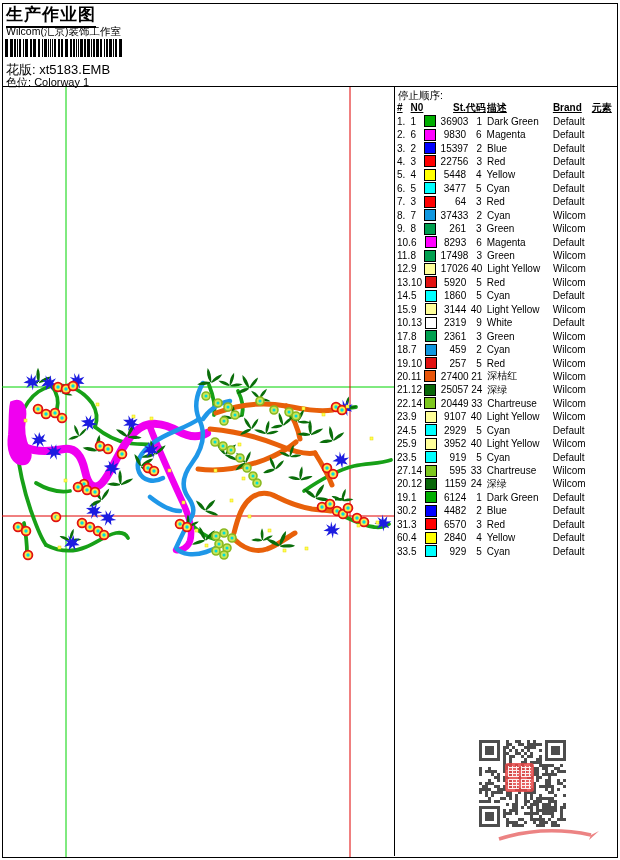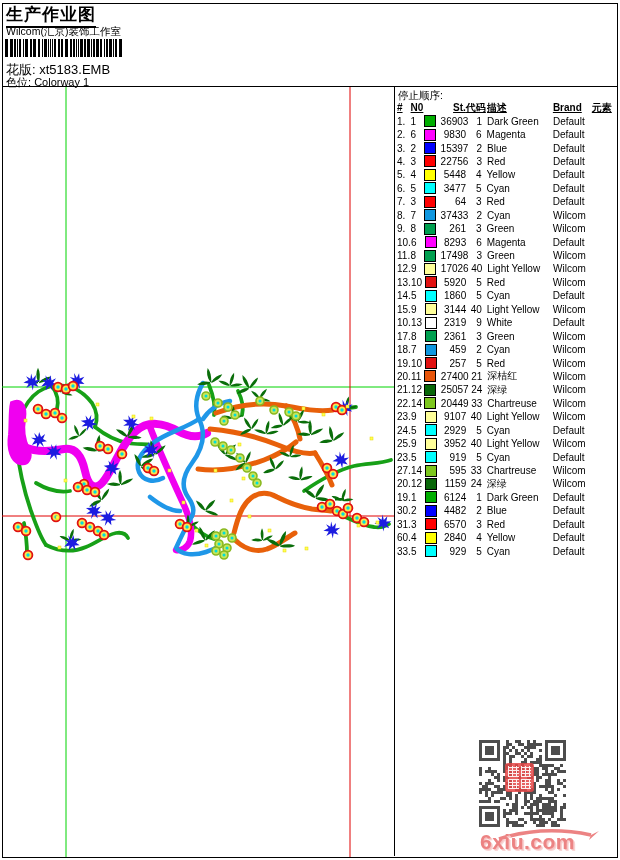--- a/index.html
+++ b/index.html
@@ -1105,16 +1105,15 @@
       <i></i>
       <i></i>
       <i></i>
       <i></i>
     </div>
   <div class="abs sitemark">
     <svg width="130" height="36">
       <path d="M 22 17 Q 66 3 114 13" fill="none" stroke="#ec8383" stroke-width="3.5"></path>
       <path d="M 114 13 L 122 9 L 112 18 Z" fill="#ec8383"></path>
     </svg>
-    <span class="txt">6xiu.com</span>
   </div>
 
 </div>
 
 </body></html>

